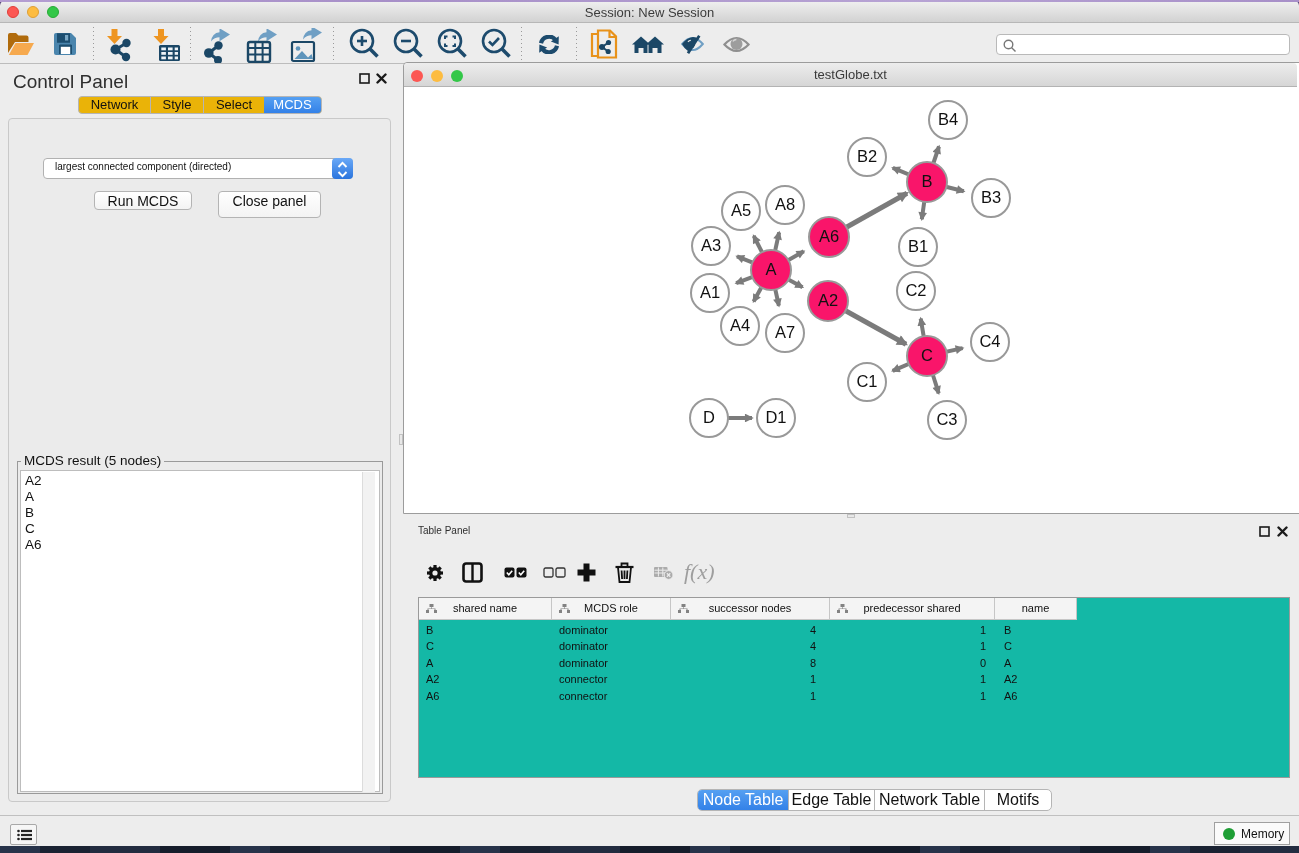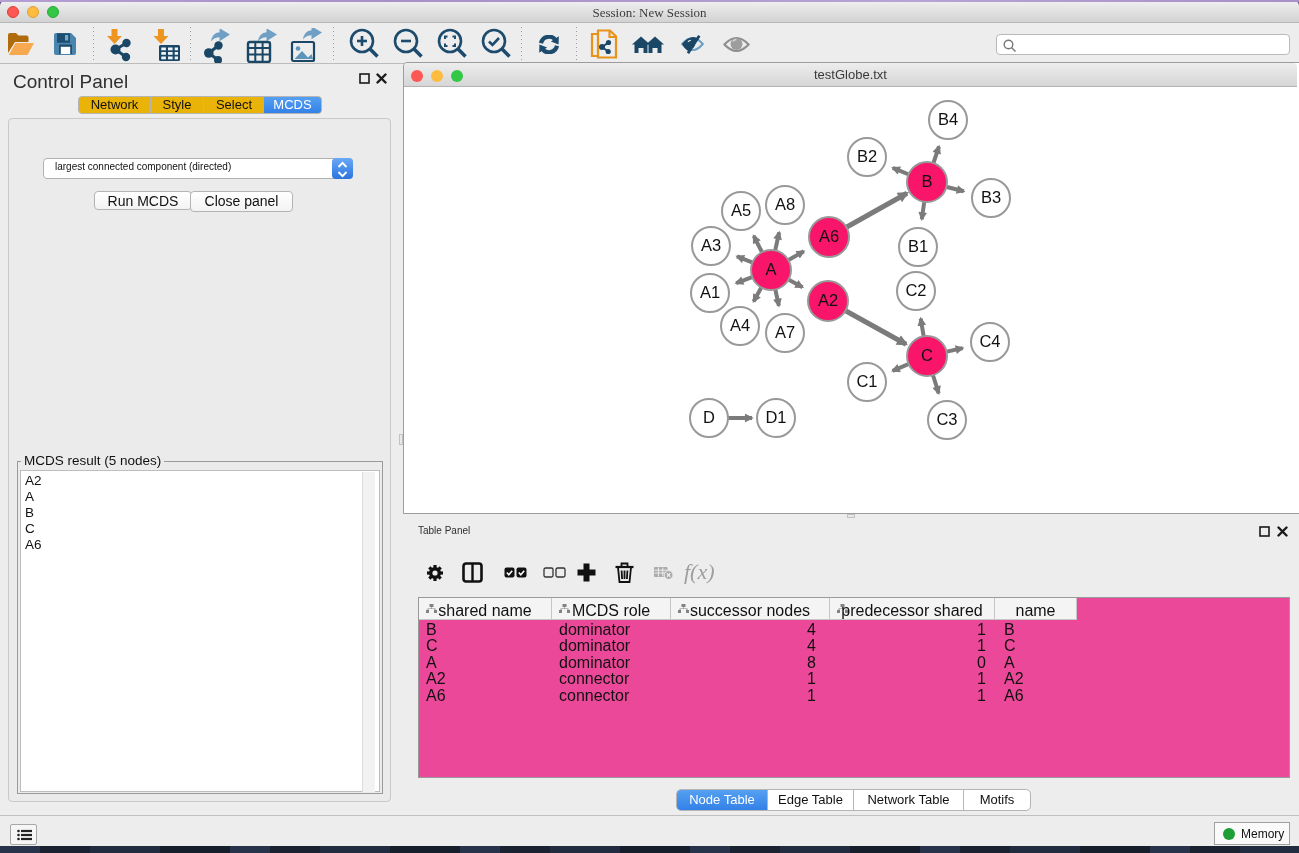--- a/index.html
+++ b/index.html
@@ -1,20 +1,20 @@
 <!DOCTYPE html>
 <html><head>
 <meta charset="utf-8">
 <style>
 * { margin:0; padding:0; box-sizing:border-box; }
 html,body { width:1299px; height:853px; overflow:hidden; }
 body { font-family:"Liberation Sans", sans-serif; background:#5a4a7a; position:relative; }
 
 #app { position:absolute; left:0; top:0; width:1299px; height:846px; background:#ededed; border-radius:6px 6px 0 0; overflow:hidden; }
-#titlebar { position:absolute; left:0; top:2px; width:1299px; height:21px; background:linear-gradient(#eeeeee,#d2d2d2); border-bottom:1px solid #b7b7b7; border-radius:6px 6px 0 0;font-family:Liberation Serif, serif; }
+#titlebar { position:absolute; left:0; top:2px; width:1299px; height:21px; background:linear-gradient(#eeeeee,#d2d2d2); border-bottom:1px solid #b7b7b7; border-radius:6px 6px 0 0; }
 .tl { position:absolute; top:4px; width:12px; height:12px; border-radius:50%; }
 #titletext { position:absolute; top:3px; width:100%; text-align:center; font-size:13px; color:#3c3c3c; }
 
 #toolbar { position:absolute; left:0; top:23px; width:1299px; height:41px; background:#ededed; border-bottom:1px solid #bcbcbc; }
 .sep { position:absolute; top:4px; height:33px; width:1px; background-image:repeating-linear-gradient(#9a9a9a 0 1px, transparent 1px 4px); }
 #searchbox { position:absolute; left:996px; top:11px; width:294px; height:21px; background:#fff; border:1px solid #b9b9b9; border-radius:4px; }
 
 #statusbar { position:absolute; left:0; top:815px; width:1299px; height:31px; background:#ededed; border-top:1px solid #c0c0c0; }
 #wall { position:absolute; left:0; top:846px; width:1299px; height:7px; background:#1c2534; background-image:repeating-linear-gradient(90deg,#27334a 0 40px,#1a2232 40px 90px,#222c40 90px 160px,#161d2b 160px 230px); }
 #walltop { position:absolute; left:0; top:0; width:1299px; height:2px; z-index:10; background:linear-gradient(90deg,#b49ed2,#a78fc8 30%,#b7a3d4 70%,#a78fc8); }
@@ -28,21 +28,21 @@
 #mcds-list { position:absolute; left:2px; top:8px; width:360px; height:322px; background:#fff; border:1px solid #bdbdbd; font-size:13.5px; color:#111; }
 #mcds-scroll { position:absolute; right:4px; top:1px; width:13px; height:320px; background:#f2f2f2; border-left:1px solid #dcdcdc; }
 
 #nw { position:absolute; left:403px; top:62px; width:959px; height:452px; background:#fff; border:1px solid #9c9c9c; border-radius:4px 4px 0 0; }
 #nw-titlebar { position:absolute; left:0; top:0; width:893px; height:24px; background:linear-gradient(#ededed,#d6d6d6); border-bottom:1px solid #b3b3b3; border-radius:4px 4px 0 0; }
 #nw-title { position:absolute; top:4px; width:100%; text-align:center; font-size:13px; color:#3a3a3a; }
 .tl2 { position:absolute; top:7px; width:12px; height:12px; border-radius:50%; }
 
 #tp-title { position:absolute; left:418px; top:525px; font-size:10px; color:#2f2f2f; }
 #tp-toolbar { position:absolute; left:418px; top:556px; width:872px; height:34px; }
-#tbl { position:absolute; left:418px; top:597px; width:872px; height:181px; background:#ec4899; border:1px solid #9a9a9a; font-size:16px; color:#111; }
+#tbl { position:absolute; left:418px; top:597px; width:872px; height:181px; background:#14b8a6; border:1px solid #9a9a9a; font-size:11px; color:#111; }
 .th { position:absolute; top:0; height:22px; background:#f4f4f4; border-right:1px solid #c6c6c6; border-bottom:1px solid #c6c6c6; }
 .th span { position:absolute; top:4px; width:100%; text-align:center; }
 .cell { position:absolute; line-height:16.4px; }
 .hicon { position:absolute; left:7px; top:6px; }
 .mini { position:absolute; top:73px; }
 #memory { position:absolute; left:1214px; top:822px; width:76px; height:23px; background:#fafafa; border:1px solid #9f9f9f; font-size:12px; color:#111; }
 #listbtn { position:absolute; left:10px; top:824px; width:27px; height:21px; background:#f6f6f6; border:1px solid #a8a8a8; border-radius:2px; }
 </style>
 </head>
 <body>
@@ -224,21 +224,21 @@
   </div>
   <div style="position:absolute; left:43px; top:158px; width:310px; height:21px; background:#fff; border:1px solid #b1b1b1; border-radius:4px;">
     <span style="position:absolute; left:11px; top:2px; font-size:10px; color:#111;">largest connected component (directed)</span>
     <span style="position:absolute; right:-1px; top:-1px; width:21px; height:21px; background:linear-gradient(#6aa9f7,#2a74dd); border-radius:4px;"></span>
     <svg style="position:absolute; right:3px; top:2px;" width="13" height="17" viewBox="0 0 13 17">
       <path d="M2.5 6 L6.5 1.8 L10.5 6" fill="none" stroke="#fff" stroke-width="1.9"></path>
       <path d="M2.5 11 L6.5 15.2 L10.5 11" fill="none" stroke="#fff" stroke-width="1.9"></path>
     </svg>
   </div>
   <div class="btn" style="left:94px; top:191px; width:98px; height:19px; line-height:18px;">Run MCDS</div>
-  <div class="btn" style="left:190px; top:191px; width:103px; height:21px; line-height:18px;">Close panel</div>
+  <div class="btn" style="left:218px; top:191px; width:103px; height:27px; line-height:18px;">Close panel</div>
   <div id="mcds-fs">
     <div id="mcds-legend">MCDS result (5 nodes)</div>
     <div id="mcds-list">
       <div style="padding:2px 0 0 4px; line-height:16px;">A2<br>A<br>B<br>C<br>A6</div>
       <div id="mcds-scroll"></div>
     </div>
   </div>
 
   <div id="nw">
     <div id="nw-titlebar">
@@ -437,21 +437,21 @@
       </div>
     <div class="th" style="left:576px; width:82px;">
         <span>name</span>
       </div>
     <div class="cell" style="left:7px; top:24px;">B<br>C<br>A<br>A2<br>A6</div>
     <div class="cell" style="left:140px; top:24px;">dominator<br>dominator<br>dominator<br>connector<br>connector</div>
     <div class="cell" style="left:252px; top:24px; width:145px; text-align:right;">4<br>4<br>8<br>1<br>1</div>
     <div class="cell" style="left:411px; top:24px; width:156px; text-align:right;">1<br>1<br>0<br>1<br>1</div>
     <div class="cell" style="left:585px; top:24px;">B<br>C<br>A<br>A2<br>A6</div>
   </div>
-  <div style="position:absolute; left:676px; top:789px; height:22px; background:#fff; border:1px solid #b5b5b5; border-radius:5px; white-space:nowrap; font-size:13px; color:#111;">
+  <div style="position:absolute; left:697px; top:789px; height:22px; background:#fff; border:1px solid #b5b5b5; border-radius:5px; white-space:nowrap; font-size:16px; color:#111;">
     <span style="display:inline-block; vertical-align:top; width:90px; height:20px; line-height:20px; text-align:center; background:linear-gradient(#55a0f2,#3381e8); color:#fff; border-radius:4px 0 0 4px;">Node Table</span><span style="display:inline-block; vertical-align:top; width:86px; height:20px; line-height:20px; text-align:center; border-left:1px solid #b5b5b5; box-sizing:border-box;">Edge Table</span><span style="display:inline-block; vertical-align:top; width:110px; height:20px; line-height:20px; text-align:center; border-left:1px solid #b5b5b5; box-sizing:border-box;">Network Table</span><span style="display:inline-block; vertical-align:top; width:67px; height:20px; line-height:20px; text-align:center; border-left:1px solid #b5b5b5; box-sizing:border-box;">Motifs</span>
   </div>
   <div id="statusbar"></div>
   <div id="listbtn">
       <svg style="position:absolute;left:6px;top:4px;" width="15" height="12" viewBox="0 0 15 12">
         <g fill="#222">
           <circle cx="1.5" cy="2" r="1.3"></circle>
           <circle cx="1.5" cy="6" r="1.3"></circle>
           <circle cx="1.5" cy="10" r="1.3"></circle>
           <rect x="4" y="0.9" width="11" height="2.2"></rect>

